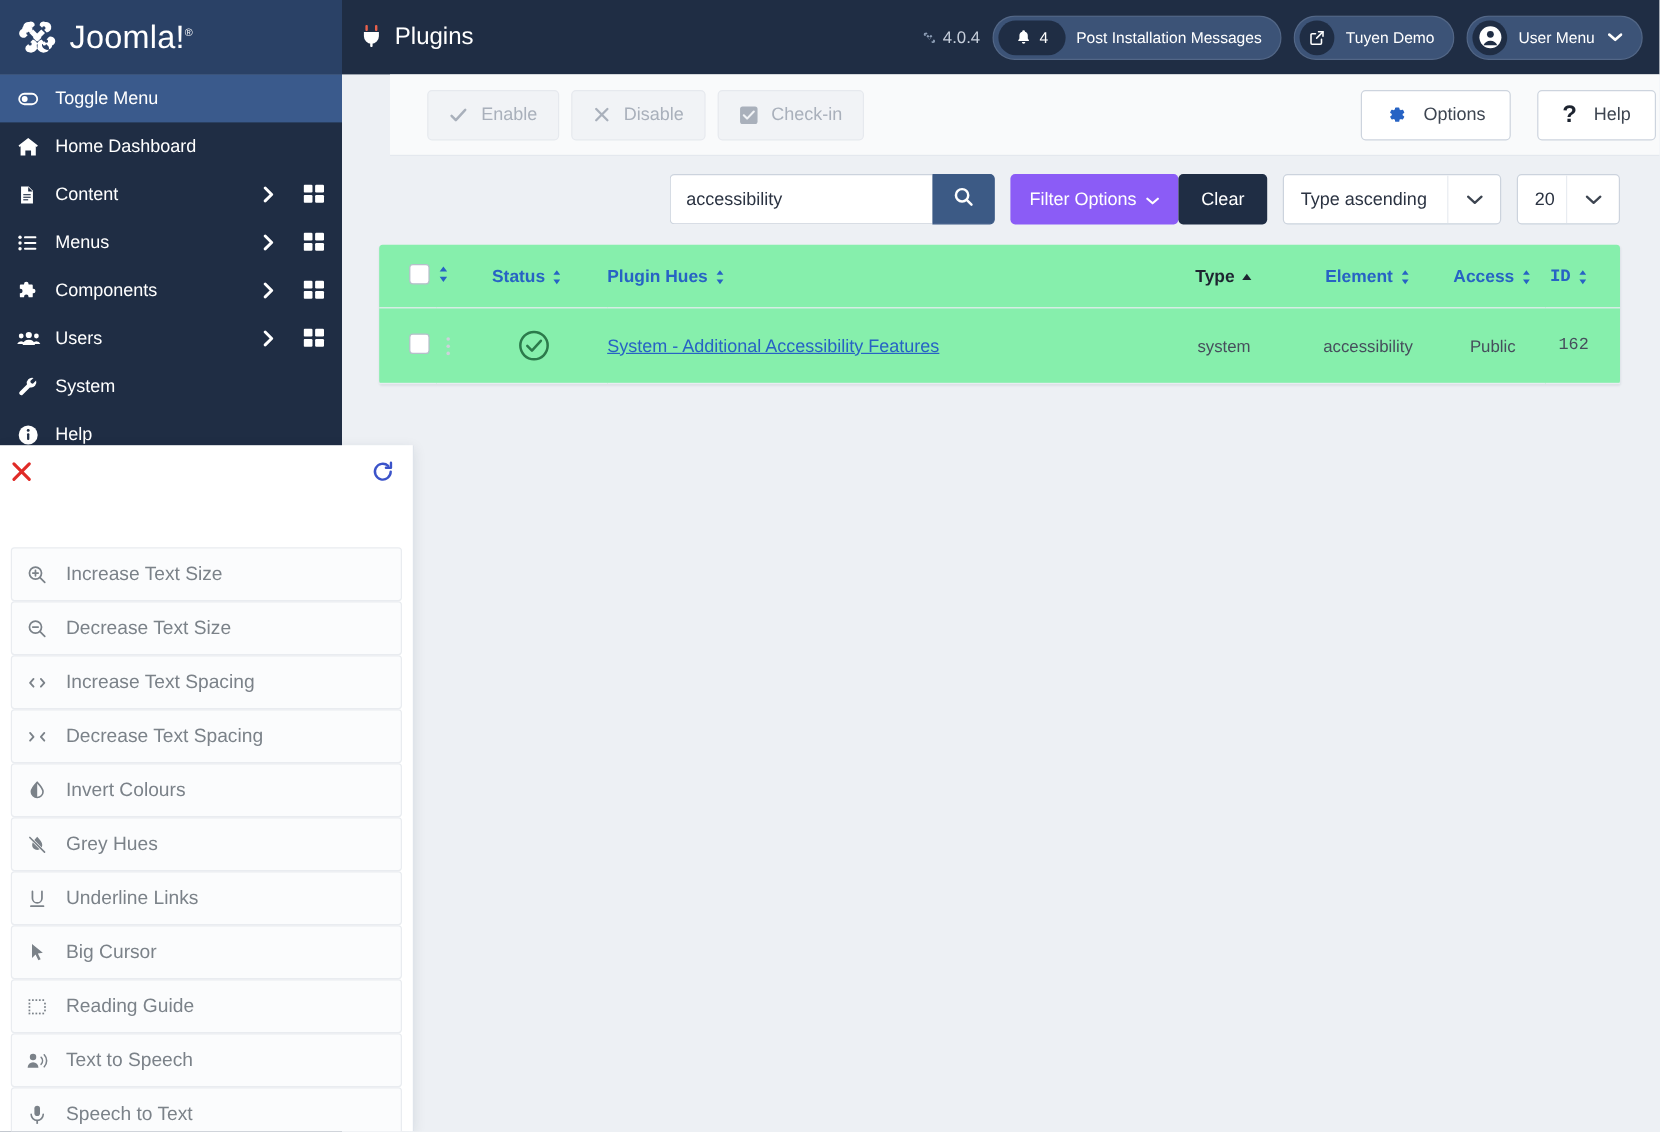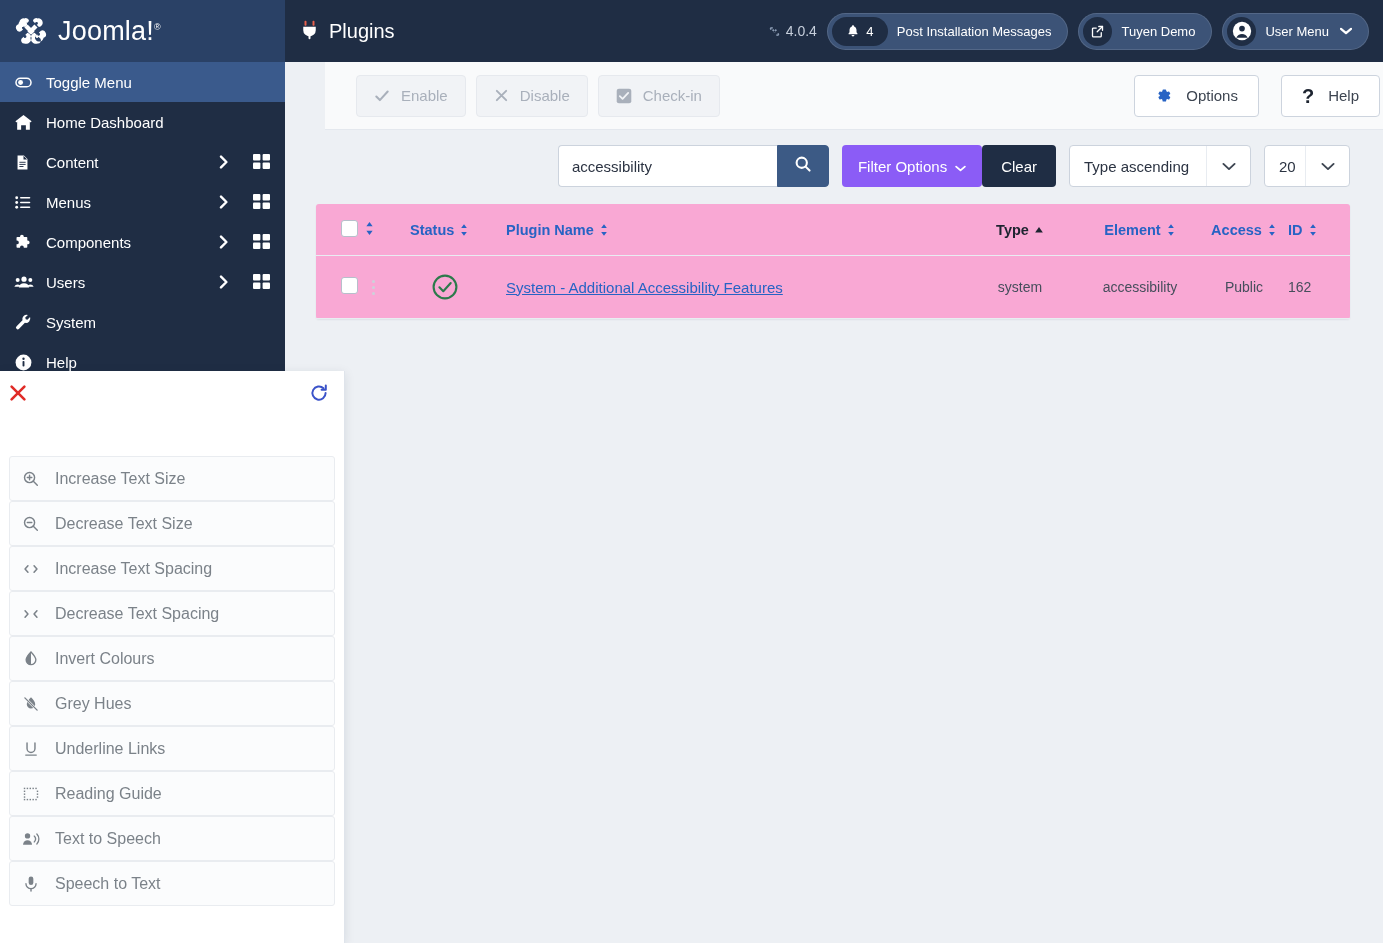--- a/index.html
+++ b/index.html
@@ -126,42 +126,42 @@
   .sel .sel-val { font-size: 15px; color: #2b3342; padding: 0 14px; white-space: nowrap; }
   .sel .sel-arrow {
     width: 44px; height: 40px; border-left: 1px solid #e8ecf1;
     display: flex; align-items: center; justify-content: center;
   }
   .sel.sort .sel-val { width: 136px; }
   .sel.limit .sel-val { width: 40px; }
 
   
   .table-card {
-    margin-top: 17px; background: #f9a8d4; border-radius: 3px;
+    margin-top: 17px; background: #86efac; border-radius: 3px;
     box-shadow: 0 1px 2px rgba(20,35,60,.07);
   }
   table { width: 100%; border-collapse: collapse; }
   thead th {
     font-size: 14.5px; color: #2763c4; font-weight: bold; text-align: left;
     padding: 16px 0 15px 0; border-bottom: 1px solid #e9edf2; white-space: nowrap;
   }
   thead th.active-sort { color: #1d2430; }
   .th-inner { display: inline-flex; align-items: center; gap: 5px; }
   tbody td {
     font-size: 14px; color: #464e5c; padding: 18px 0; border-bottom: 1px solid #e9edf2;
     vertical-align: middle;
   }
   .col-check { width: 48px; padding-left: 25px !important; }
   .col-ord   { width: 46px; text-align: left; }
   .col-status{ width: 96px; }
   .col-name  { }
   .col-type  { width: 120px; text-align: center; }
   .col-elem  { width: 120px; text-align: center; }
   .col-access{ width: 88px; text-align: center; }
-  .col-id    { width: 62px; text-align: left; padding-right: 26px !important; }
+  .col-id    { width: 62px; text-align: right; padding-right: 26px !important; font-family: Liberation Mono, monospace; }
   thead th.col-type .th-inner, thead th.col-elem .th-inner,
   thead th.col-access .th-inner, thead th.col-id .th-inner { justify-content: center; }
   .cbox {
     width: 17px; height: 17px; border: 1px solid #b7bfcb; border-radius: 3px; background: #fff;
     display: inline-block;
   }
   .plugin-link {
     color: #2763c4; font-size: 15px; text-decoration: underline; font-weight: normal;
   }
   .dots { display: flex; flex-direction: column; gap: 3px; align-items: center; width: 18px; }
@@ -529,21 +529,21 @@
             <th class="col-status">
               <span class="th-inner">
                 <span>Status</span>
                 <svg viewBox="0 0 12 16" width="10" height="14" fill="#2763c4">
                     <path d="M6 1l3.4 4.6H2.6zM6 15l3.4-4.6H2.6z"></path>
                   </svg>
               </span>
             </th>
             <th class="col-name">
               <span class="th-inner">
-                <span>Plugin Name</span>
+                <span>Plugin Hues</span>
                 <svg viewBox="0 0 12 16" width="10" height="14" fill="#2763c4">
                     <path d="M6 1l3.4 4.6H2.6zM6 15l3.4-4.6H2.6z"></path>
                   </svg>
               </span>
             </th>
             <th class="col-type active-sort">
               <span class="th-inner">
                 <span>Type</span>
                 <svg viewBox="0 0 12 9" width="10" height="8" fill="#1d2430">
                     <path d="M6 1l4.6 6.4H1.4z"></path>
@@ -690,20 +690,28 @@
     <div class="a11y-item">
       <span class="a11y-ic">
         <svg viewBox="0 0 20 20" width="18" height="18" fill="none" stroke="#7b8289" stroke-width="1.6" stroke-linecap="round">
           <path d="M5.6 3.2v6.2a4.4 4.4 0 0 0 8.8 0V3.2"></path>
             <path d="M4.2 16.8h11.6"></path>
         </svg>
       </span>
       <span>Underline Links</span>
     </div>
 
+    <div class="a11y-item">
+      <span class="a11y-ic">
+        <svg viewBox="0 0 20 20" width="18" height="18" fill="#7b8289">
+          <path d="M5.2 1.8l10 8.2-4.6.6 2.6 5.4-2.1 1-2.6-5.4-3.3 3.2z"></path>
+        </svg>
+      </span>
+      <span>Big Cursor</span>
+    </div>
 
     <div class="a11y-item">
       <span class="a11y-ic">
         <svg viewBox="0 0 20 20" width="18" height="18" fill="#7b8289">
           <g>
             <rect x="2" y="3" width="1.6" height="1.6"></rect>
               <rect x="5.2" y="3" width="1.6" height="1.6"></rect>
               <rect x="8.4" y="3" width="1.6" height="1.6"></rect>
               <rect x="11.6" y="3" width="1.6" height="1.6"></rect>
               <rect x="14.8" y="3" width="1.6" height="1.6"></rect>

